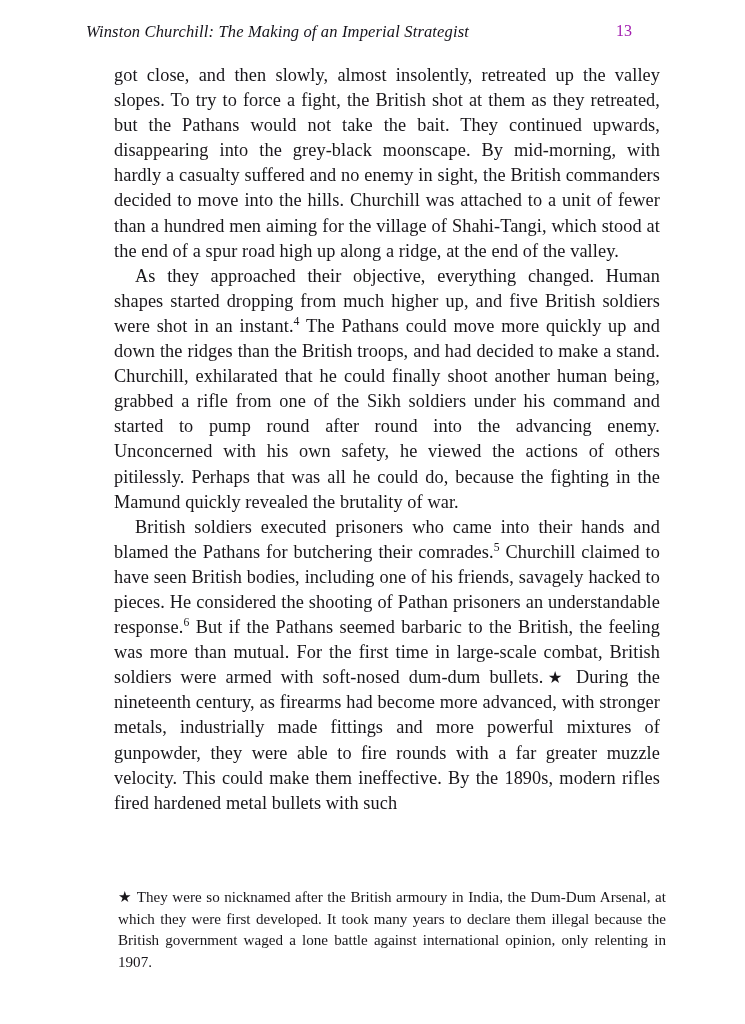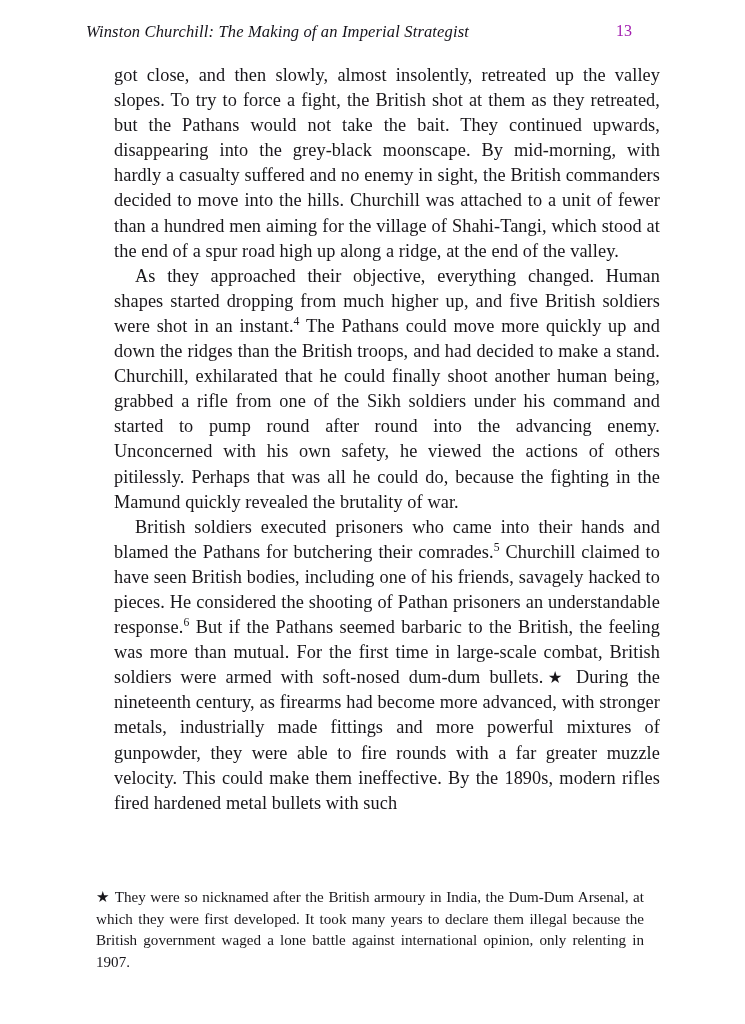--- a/index.html
+++ b/index.html
@@ -82,21 +82,21 @@
     line-height: 0;
   }
 
   .ast-ref {
     font-size: 0.9em;
   }
 
   
   .footnote {
     position: absolute;
-    left: 96px;
+    left: 118px;
     top: 887px;
     width: 548px;
   }
 
   .footnote-text {
     margin: 0;
     font-size: 15.1px;
     line-height: 21.6px;
     text-align: justify;
     text-justify: inter-word;

